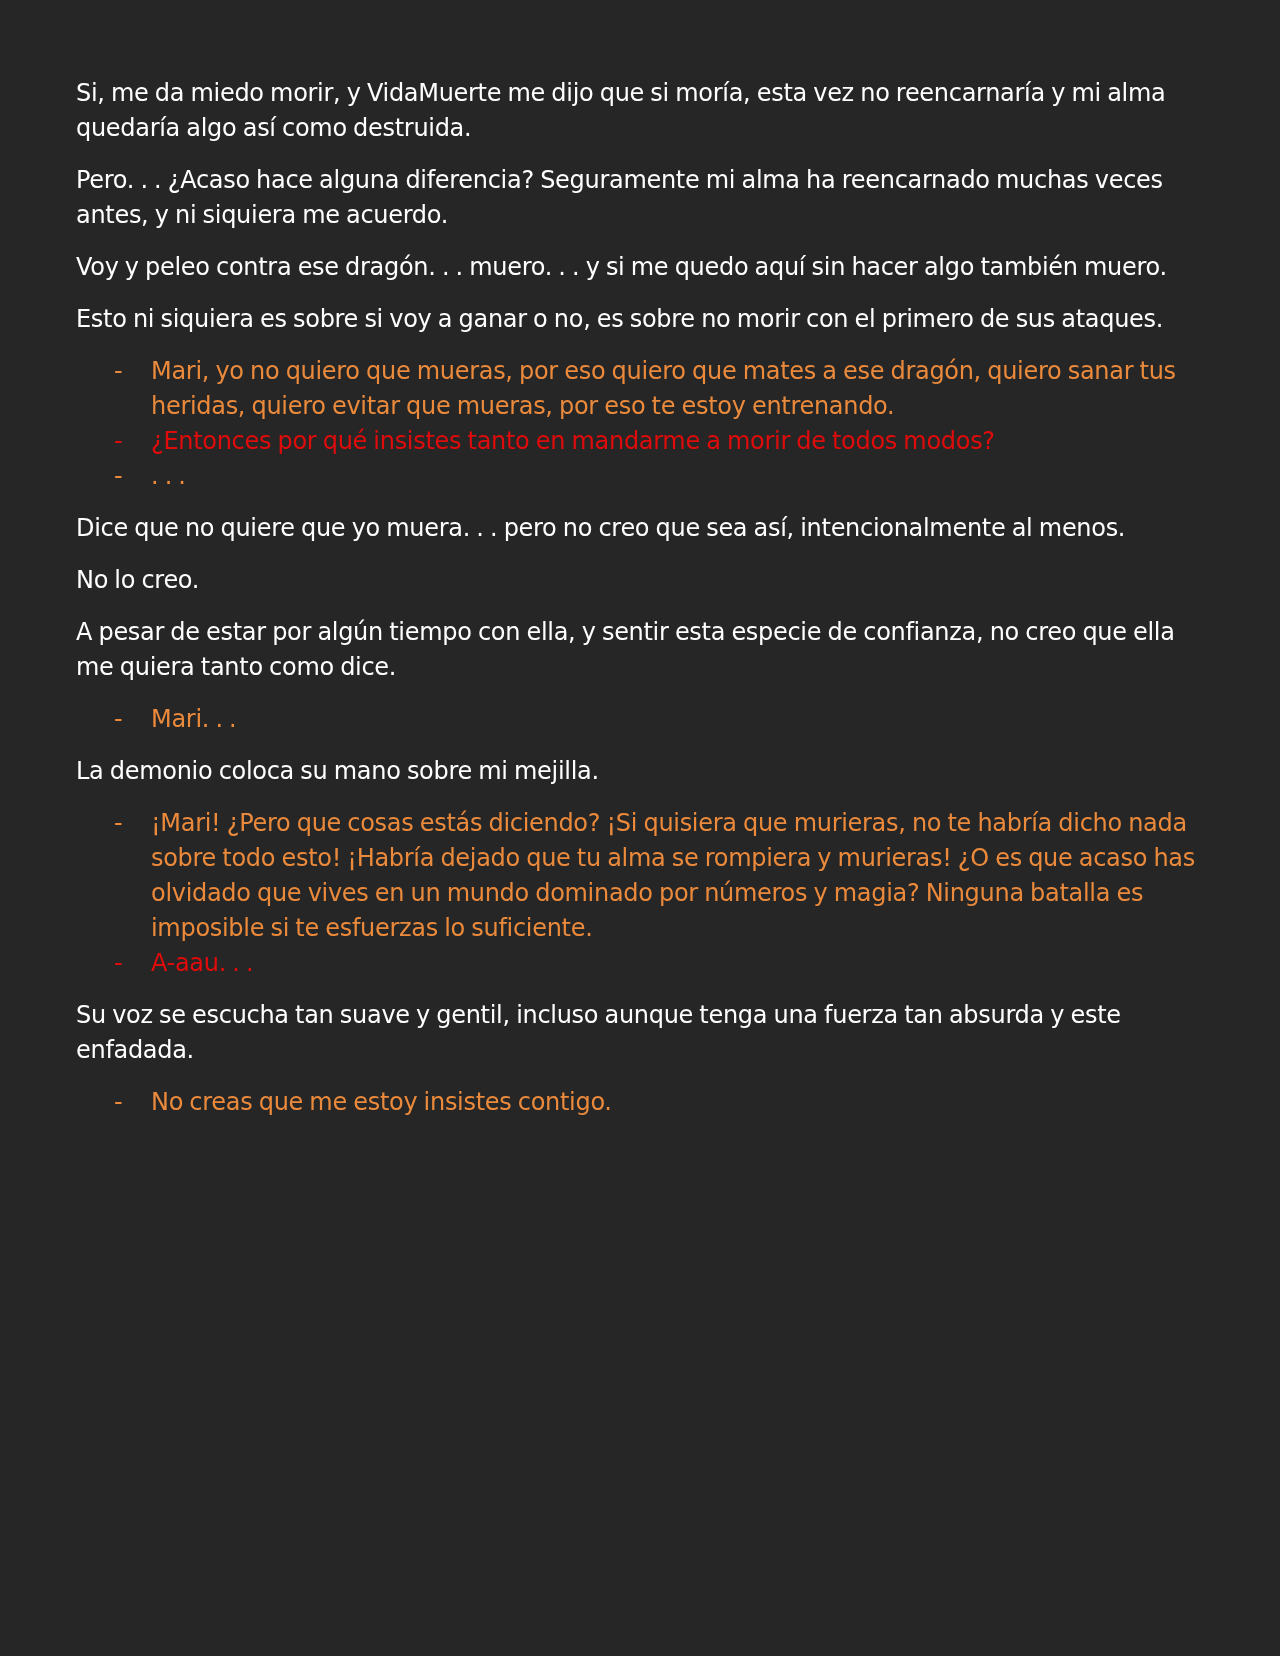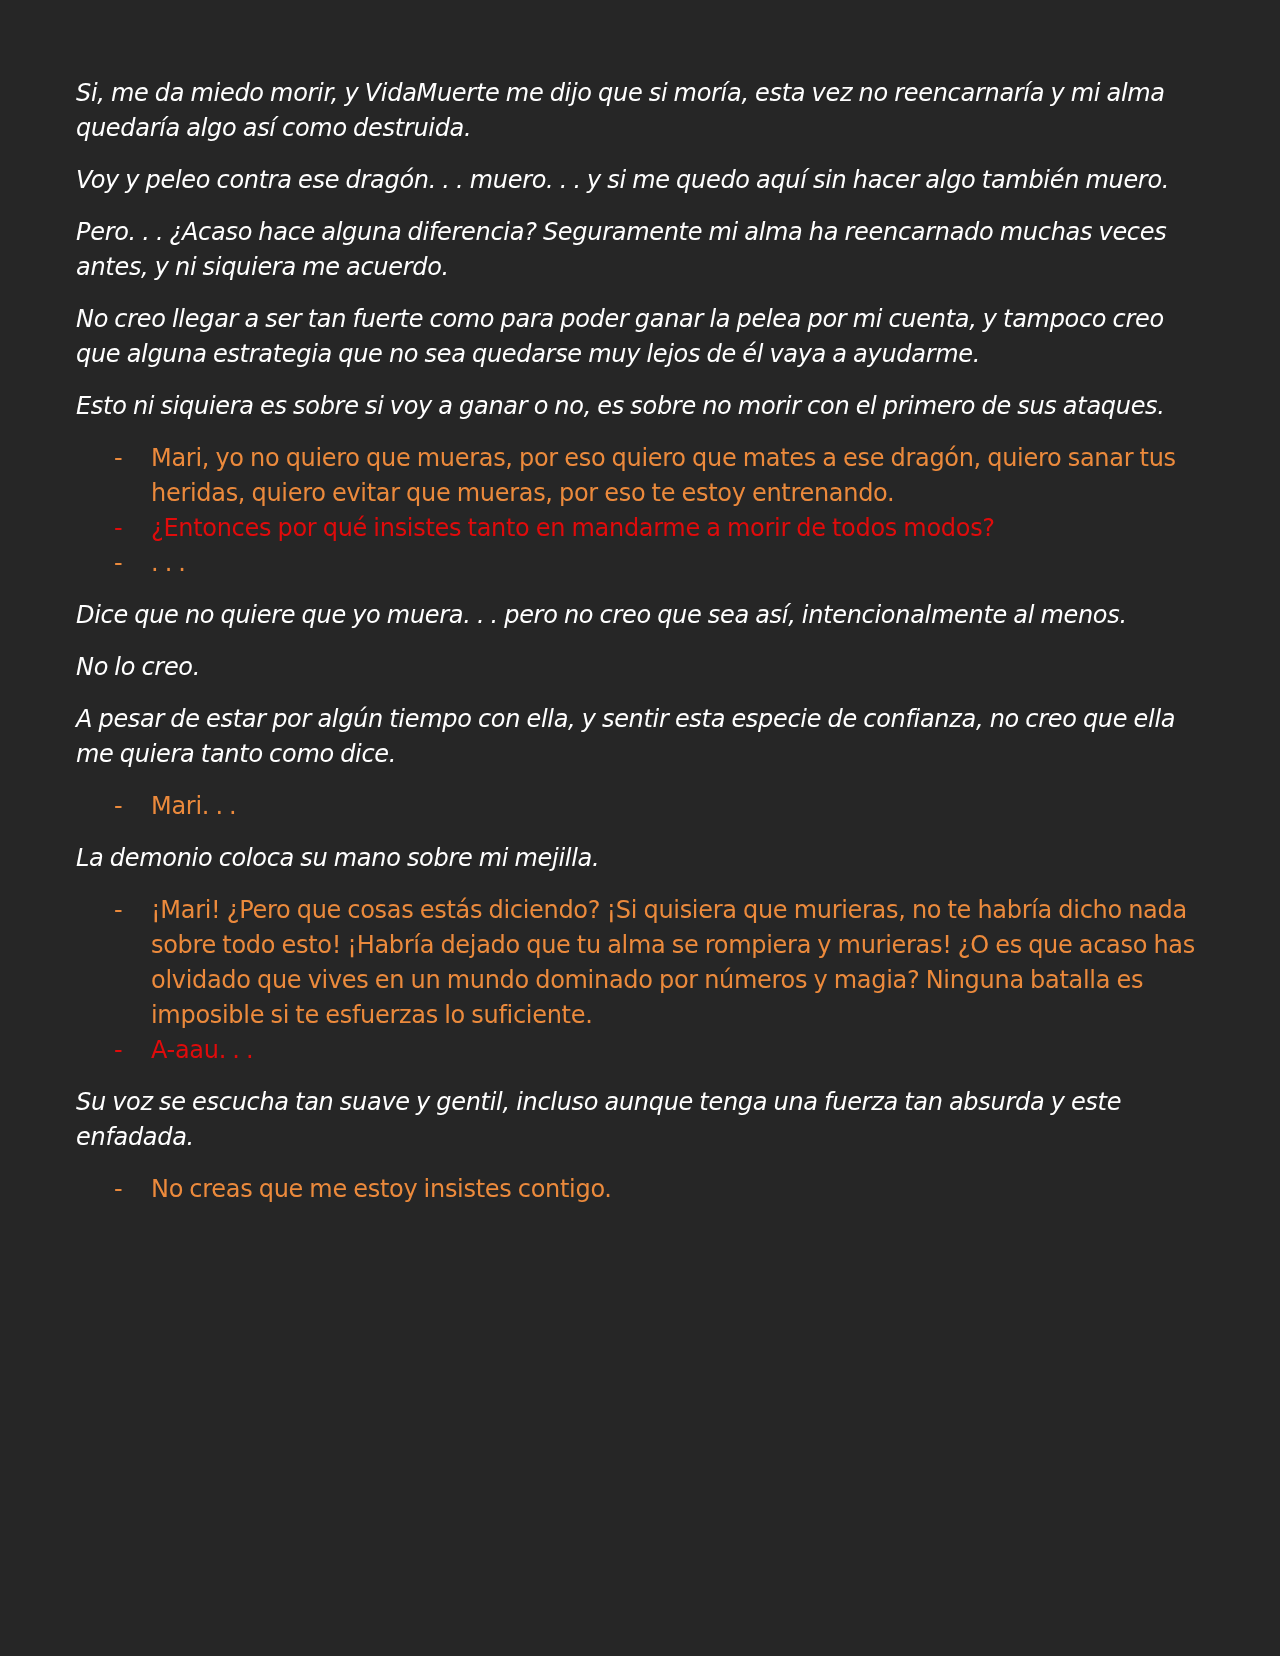--- a/index.html
+++ b/index.html
@@ -16,21 +16,20 @@
     left: 76px;
     top: 76px;
     width: 1130px;
   }
   .para {
     font-size: 24px;
     line-height: 35px;
     margin: 0 0 17px 0;
     letter-spacing: -0.3px;
     word-spacing: -1px;
-    font-style: italic;
   }
   .dialogue {
     list-style: none;
     padding: 0;
     margin: 0 0 17px 0;
   }
   .dl-item {
     position: relative;
     padding-left: 75px;
     font-size: 24px;
@@ -44,23 +43,22 @@
     top: 0;
   }
   .orange { color: #ec8a3c; }
   .red { color: #e00b0b; }
 </style>
 </head>
 <body>
 
 <div class="page">
   <p class="para">Si, me da miedo morir, y VidaMuerte me dijo que si moría, esta vez no reencarnaría y mi alma quedaría algo así como destruida.</p>
+  <p class="para">Pero. . . ¿Acaso hace alguna diferencia? Seguramente mi alma ha reencarnado muchas veces antes, y ni siquiera me acuerdo.</p>
   <p class="para">Voy y peleo contra ese dragón. . . muero. . . y si me quedo aquí sin hacer algo también muero.</p>
-  <p class="para">Pero. . . ¿Acaso hace alguna diferencia? Seguramente mi alma ha reencarnado muchas veces antes, y ni siquiera me acuerdo.</p>
-  <p class="para">No creo llegar a ser tan fuerte como para poder ganar la pelea por mi cuenta, y tampoco creo que alguna estrategia que no sea quedarse muy lejos de él vaya a ayudarme.</p>
   <p class="para">Esto ni siquiera es sobre si voy a ganar o no, es sobre no morir con el primero de sus ataques.</p>
 
   <ul class="dialogue">
     <li class="dl-item orange">
       <span class="dl-dash">-</span>
       <span>Mari, yo no quiero que mueras, por eso quiero que mates a ese dragón, quiero sanar tus heridas, quiero evitar que mueras, por eso te estoy entrenando.</span>
     </li>
     <li class="dl-item red">
       <span class="dl-dash">-</span>
       <span>¿Entonces por qué insistes tanto en mandarme a morir de todos modos?</span>

